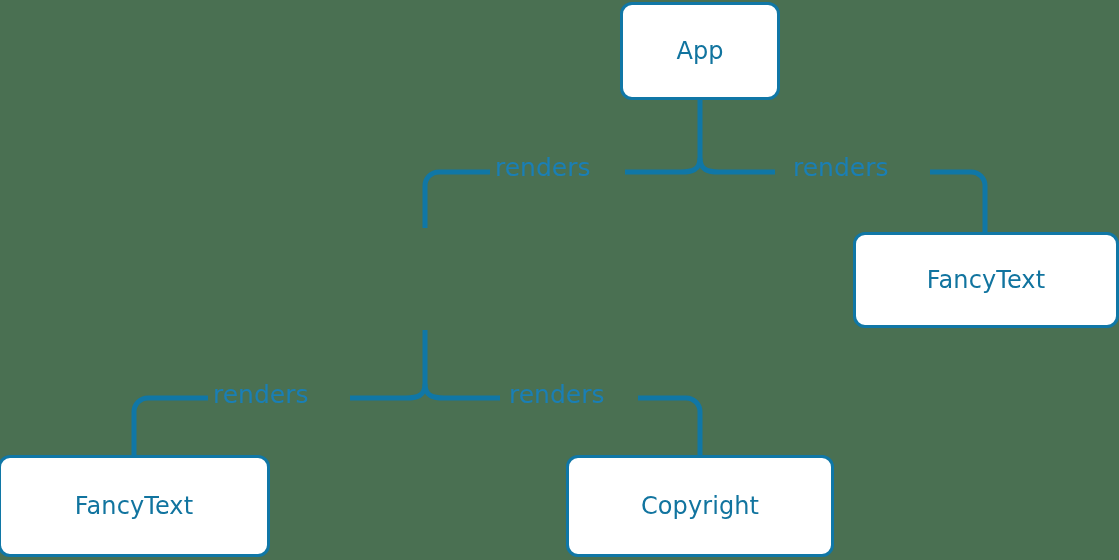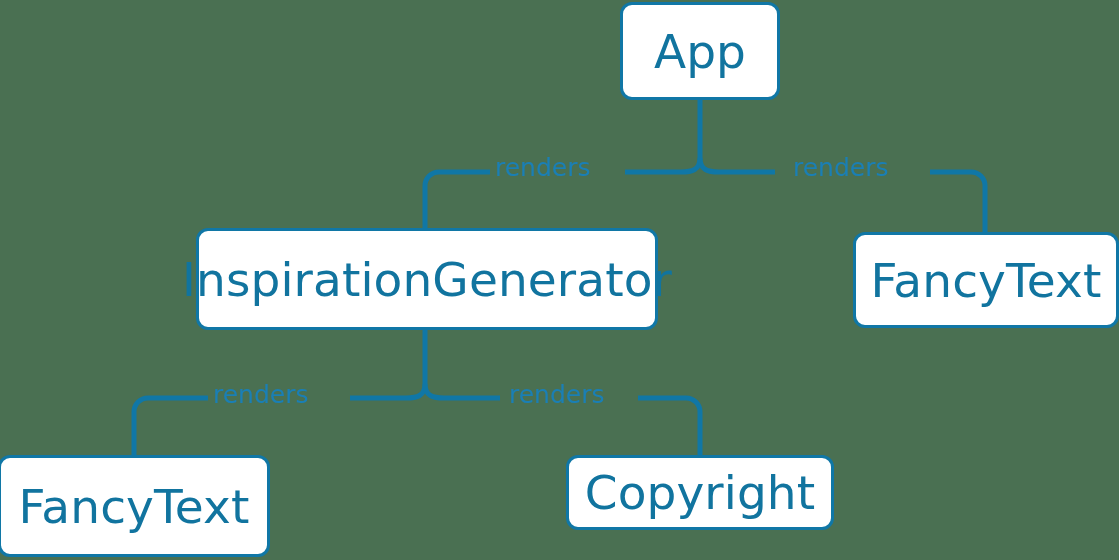--- a/index.html
+++ b/index.html
@@ -30,21 +30,21 @@
   .node-box {
     position: absolute;
     box-sizing: border-box;
     background: #ffffff;
     border: 3px solid #1077a6;
     border-radius: 12px;
     display: flex;
     align-items: center;
     justify-content: center;
     color: #11749f;
-    font-size: 47px;
+    font-size: 24px;
     font-weight: 400;
     letter-spacing: 0.1px;
     white-space: nowrap;
   }
   .edge-label {
     position: absolute;
     color: #1a7fb5;
     font-size: 25px;
     font-weight: 400;
     white-space: nowrap;
@@ -77,33 +77,30 @@
       <path d="M 208,398 L 148,398 A 14,14 0 0 0 134,412 L 134,455"></path>
 
       <path d="M 638,398 L 686,398 A 14,14 0 0 1 700,412 L 700,455"></path>
     </g>
   </svg>
 
   <div class="node-box" style="left:620px; top:2px; width:160px; height:98px;">
     <span>App</span>
   </div>
 
-  <div class="node-box" style="left:196px; top:228px; width:462px; height:102px;">
-    <span>InspirationGenerator</span>
-  </div>
 
   <div class="node-box" style="left:853px; top:232px; width:266px; height:96px;">
     <span>FancyText</span>
   </div>
 
   <div class="node-box" style="left:-2px; top:455px; width:272px; height:102px;">
     <span>FancyText</span>
   </div>
 
-  <div class="node-box" style="left:566px; top:455px; width:268px; height:75px;">
+  <div class="node-box" style="left:566px; top:455px; width:268px; height:102px;">
     <span>Copyright</span>
   </div>
 
   <div class="edge-label" style="left:495px; top:155px;">renders</div>
 
   <div class="edge-label" style="left:793px; top:155px;">renders</div>
 
   <div class="edge-label" style="left:213px; top:382px;">renders</div>
 
   <div class="edge-label" style="left:509px; top:382px;">renders</div>

